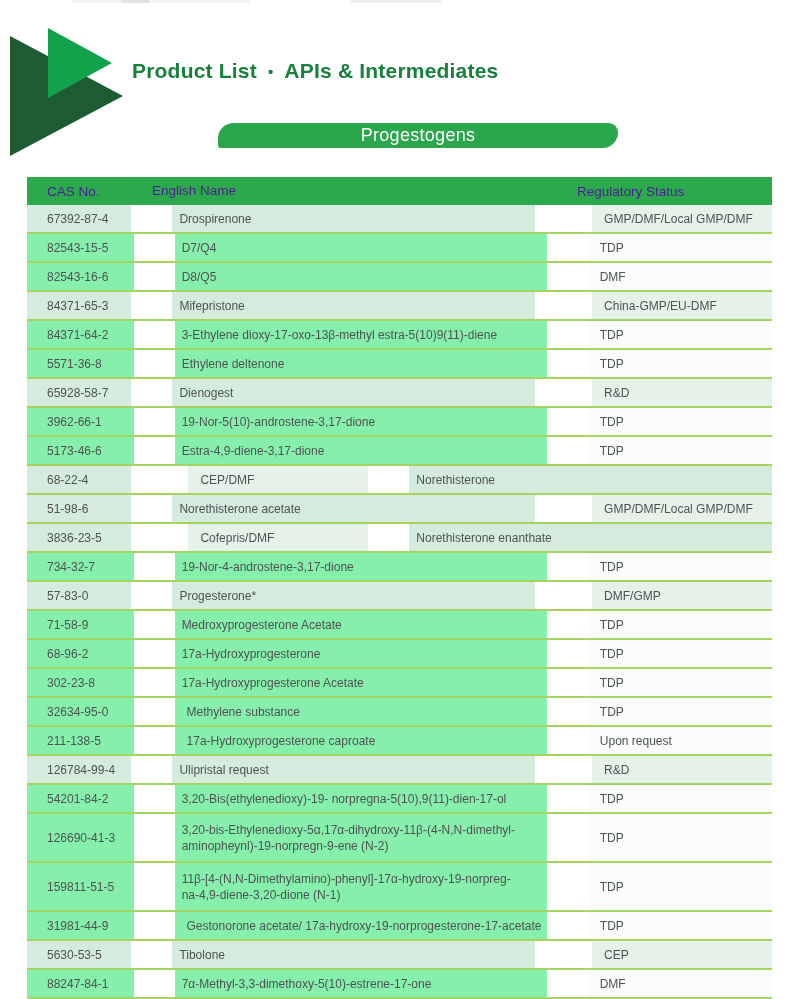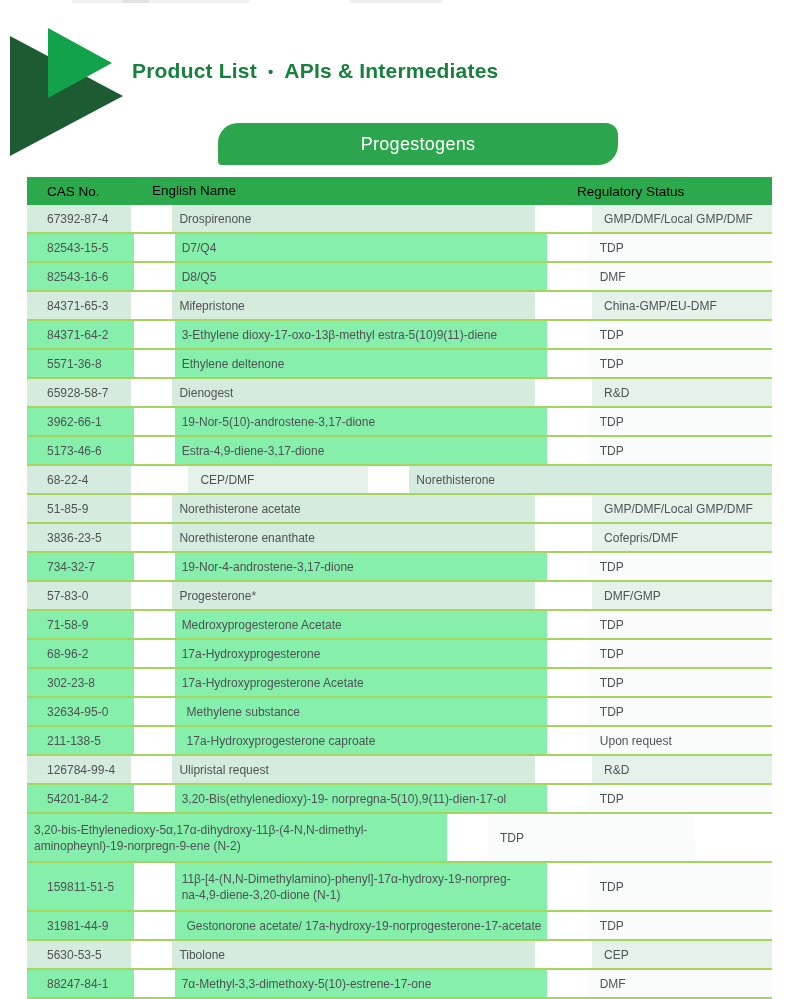--- a/index.html
+++ b/index.html
@@ -22,34 +22,34 @@
 
   .title-row{
     position:absolute;left:132px;top:59px;
     display:flex;align-items:center;gap:11px;
     color:#17803c;font-size:21px;font-weight:bold;letter-spacing:.2px;
     white-space:nowrap;
   }
   .title-row .bullet{font-size:15px;line-height:21px;}
 
   .banner{
-    position:absolute;left:218px;top:123px;width:400px;height:42px;
+    position:absolute;left:218px;top:123px;width:400px;height:25px;
     background:#2ba64c;
     border-radius:20px 12px 20px 4px;
     display:flex;align-items:center;justify-content:center;
     color:#ffffff;font-size:18px;letter-spacing:.3px;
   }
 
   .table{
     position:absolute;left:27px;top:177px;width:745px;
     font-size:12px;color:#4f5254;
   }
   .thead{
     display:flex;height:28px;background:#2ca84d;
-    color:#000000;font-size:13.5px;font-weight:500;
+    color:#4c1d95;font-size:13.5px;font-weight:500;
     align-items:center;
   }
   .row{
     display:flex;height:29px;box-sizing:border-box;
     border-bottom:2px solid #a5d55f;
     gap:41px;
   }
   .row.twoline{height:49px;}
   .cell{display:flex;align-items:center;box-sizing:border-box;}
   .c-cas{width:118px;padding-left:20px;}
@@ -146,29 +146,29 @@
     <div class="cell c-status">TDP</div>
   </div>
 
   <div class="row dark">
     <div class="cell c-cas">68-22-4</div>
     <div class="cell c-status">CEP/DMF</div>
     <div class="cell c-name">Norethisterone</div>
   </div>
 
   <div class="row dark">
-    <div class="cell c-cas">51-85-9</div>
+    <div class="cell c-cas">51-98-6</div>
     <div class="cell c-name">Norethisterone acetate</div>
     <div class="cell c-status">GMP/DMF/Local GMP/DMF</div>
   </div>
 
   <div class="row dark">
     <div class="cell c-cas">3836-23-5</div>
+    <div class="cell c-status">Cofepris/DMF</div>
     <div class="cell c-name">Norethisterone enanthate</div>
-    <div class="cell c-status">Cofepris/DMF</div>
   </div>
 
   <div class="row light">
     <div class="cell c-cas">734-32-7</div>
     <div class="cell c-name">19-Nor-4-androstene-3,17-dione</div>
     <div class="cell c-status">TDP</div>
   </div>
 
   <div class="row dark">
     <div class="cell c-cas">57-83-0</div>
@@ -212,20 +212,21 @@
     <div class="cell c-status">R&amp;D</div>
   </div>
 
   <div class="row light">
     <div class="cell c-cas">54201-84-2</div>
     <div class="cell c-name">3,20-Bis(ethylenedioxy)-19- norpregna-5(10),9(11)-dien-17-ol</div>
     <div class="cell c-status">TDP</div>
   </div>
 
   <div class="row light twoline">
+    <div class="cell c-cas">126690-41-3</div>
     <div class="cell c-name">3,20-bis-Ethylenedioxy-5α,17α-dihydroxy-11β-(4-N,N-dimethyl-
 aminopheynl)-19-norpregn-9-ene (N-2)</div>
     <div class="cell c-status">TDP</div>
   </div>
 
   <div class="row light twoline">
     <div class="cell c-cas">159811-51-5</div>
     <div class="cell c-name">11β-[4-(N,N-Dimethylamino)-phenyl]-17α-hydroxy-19-norpreg-
 na-4,9-diene-3,20-dione (N-1)</div>
     <div class="cell c-status">TDP</div>

